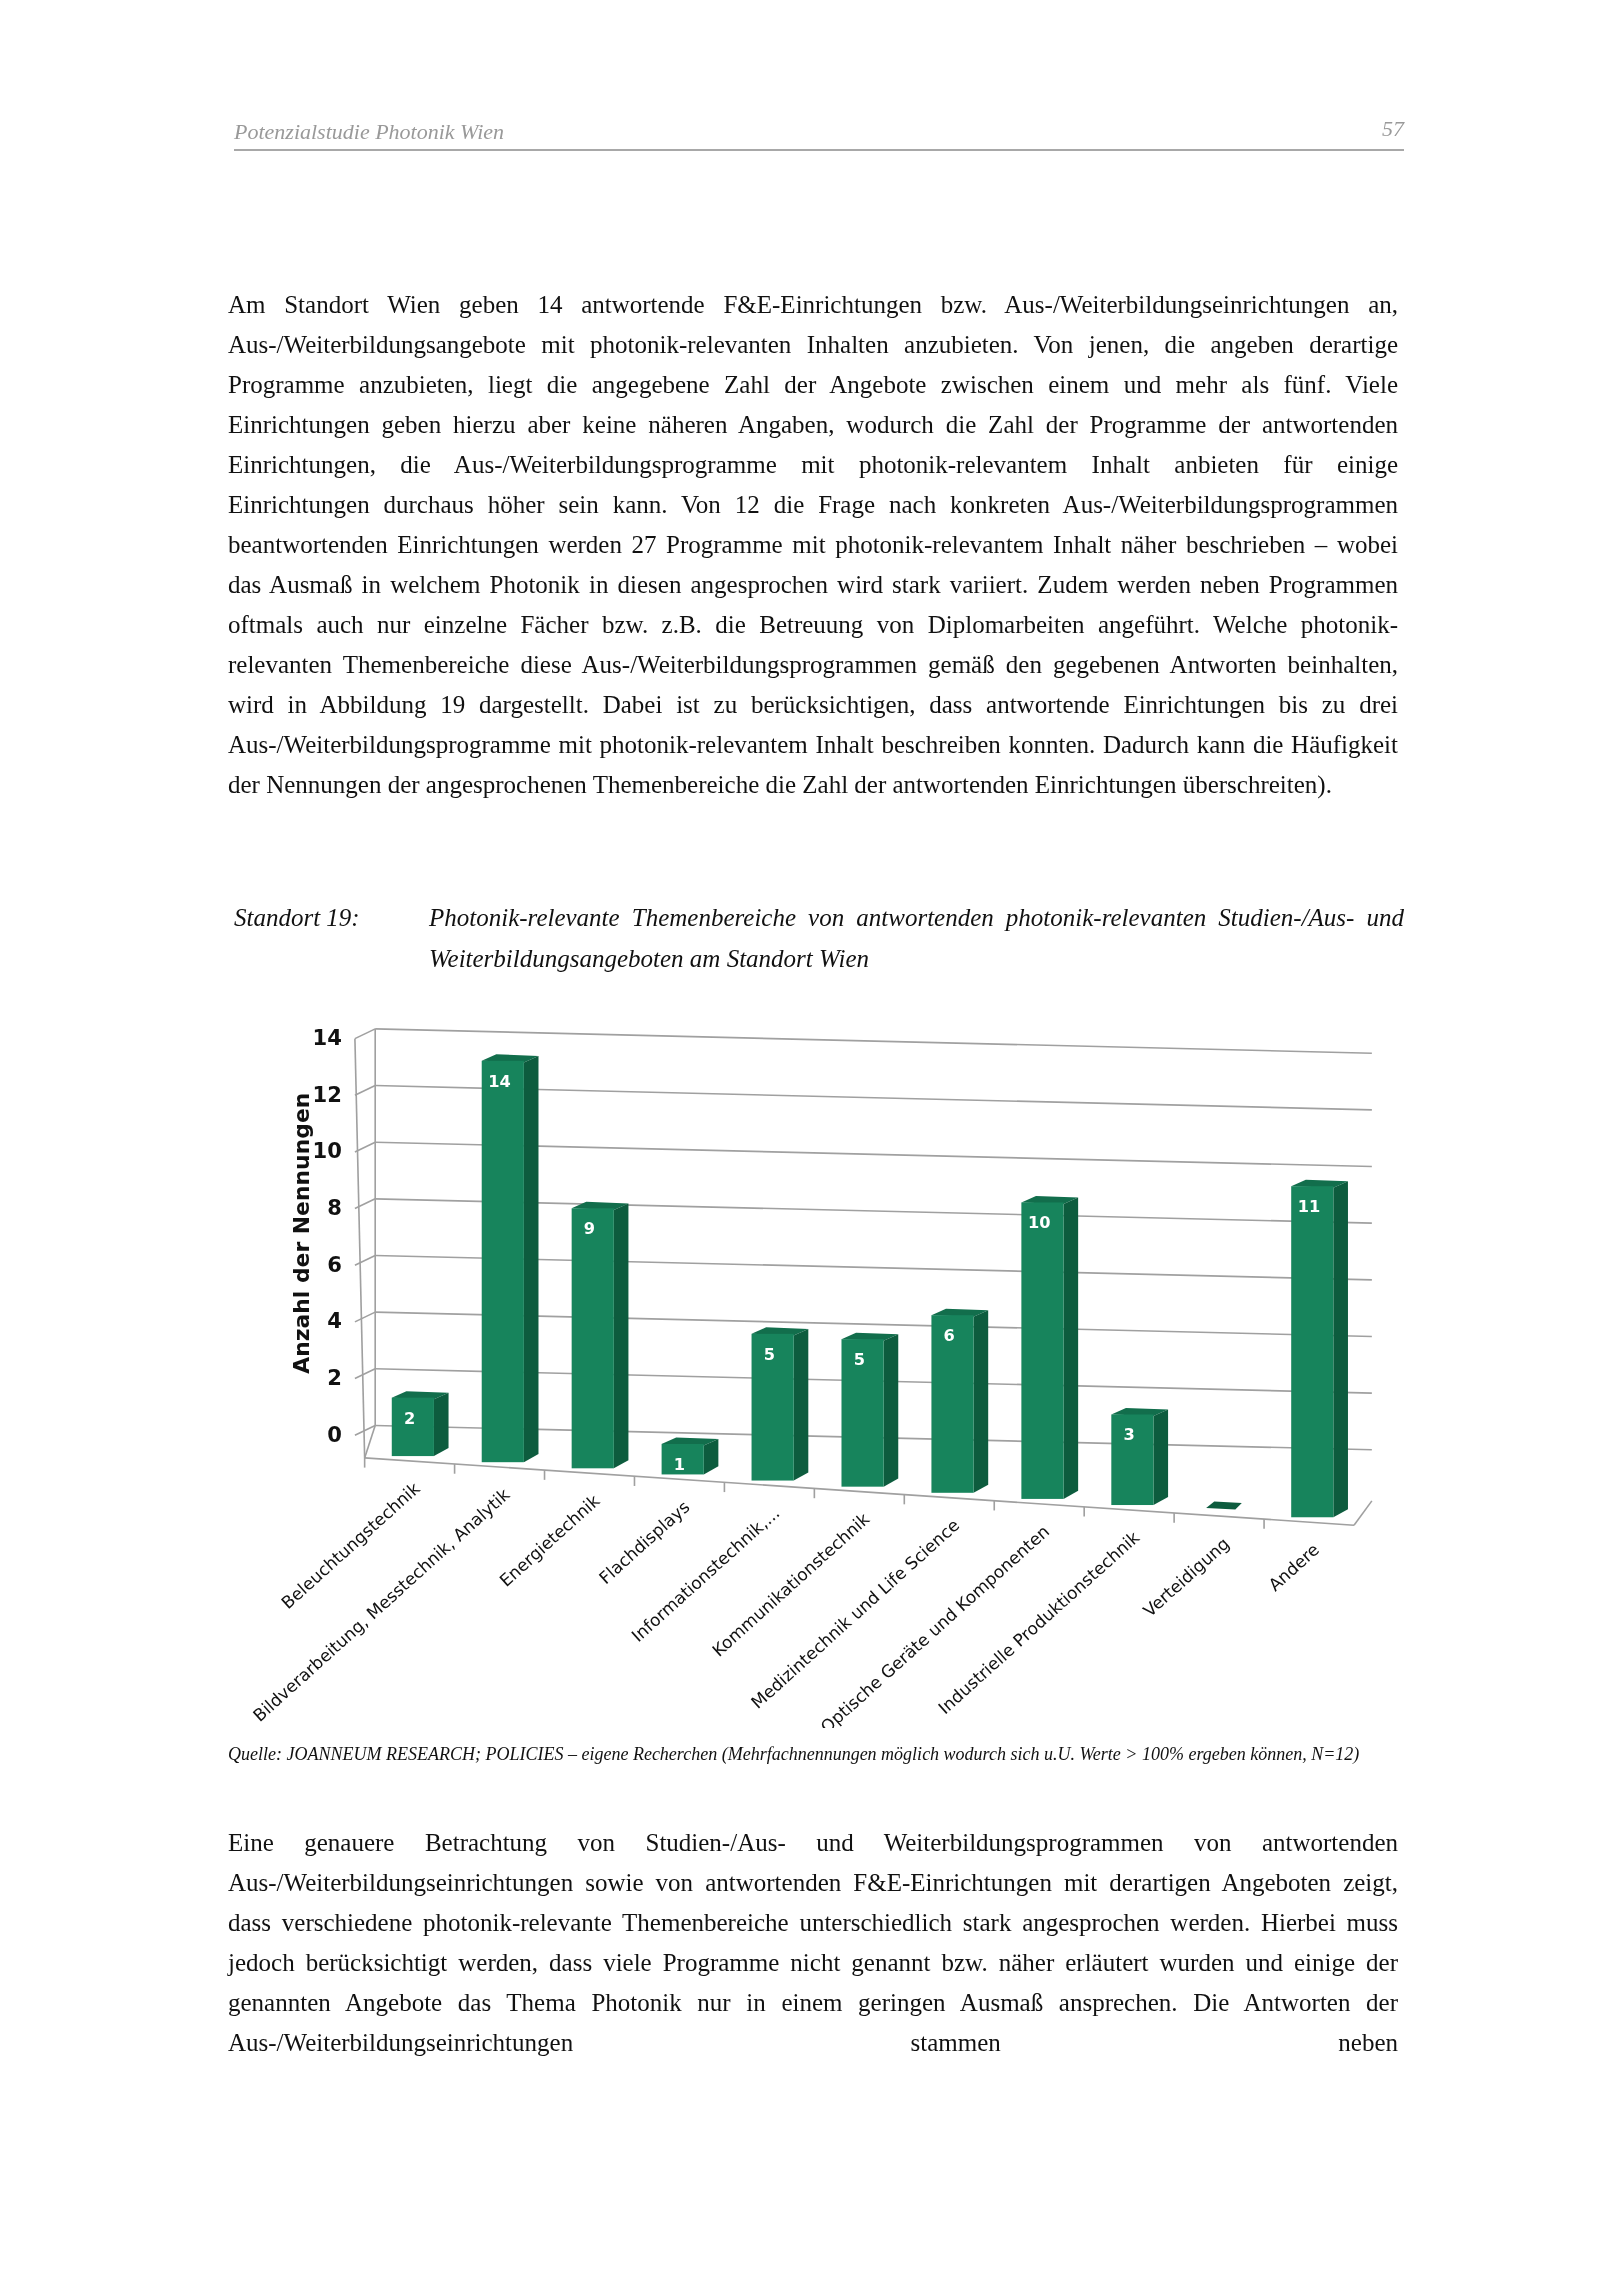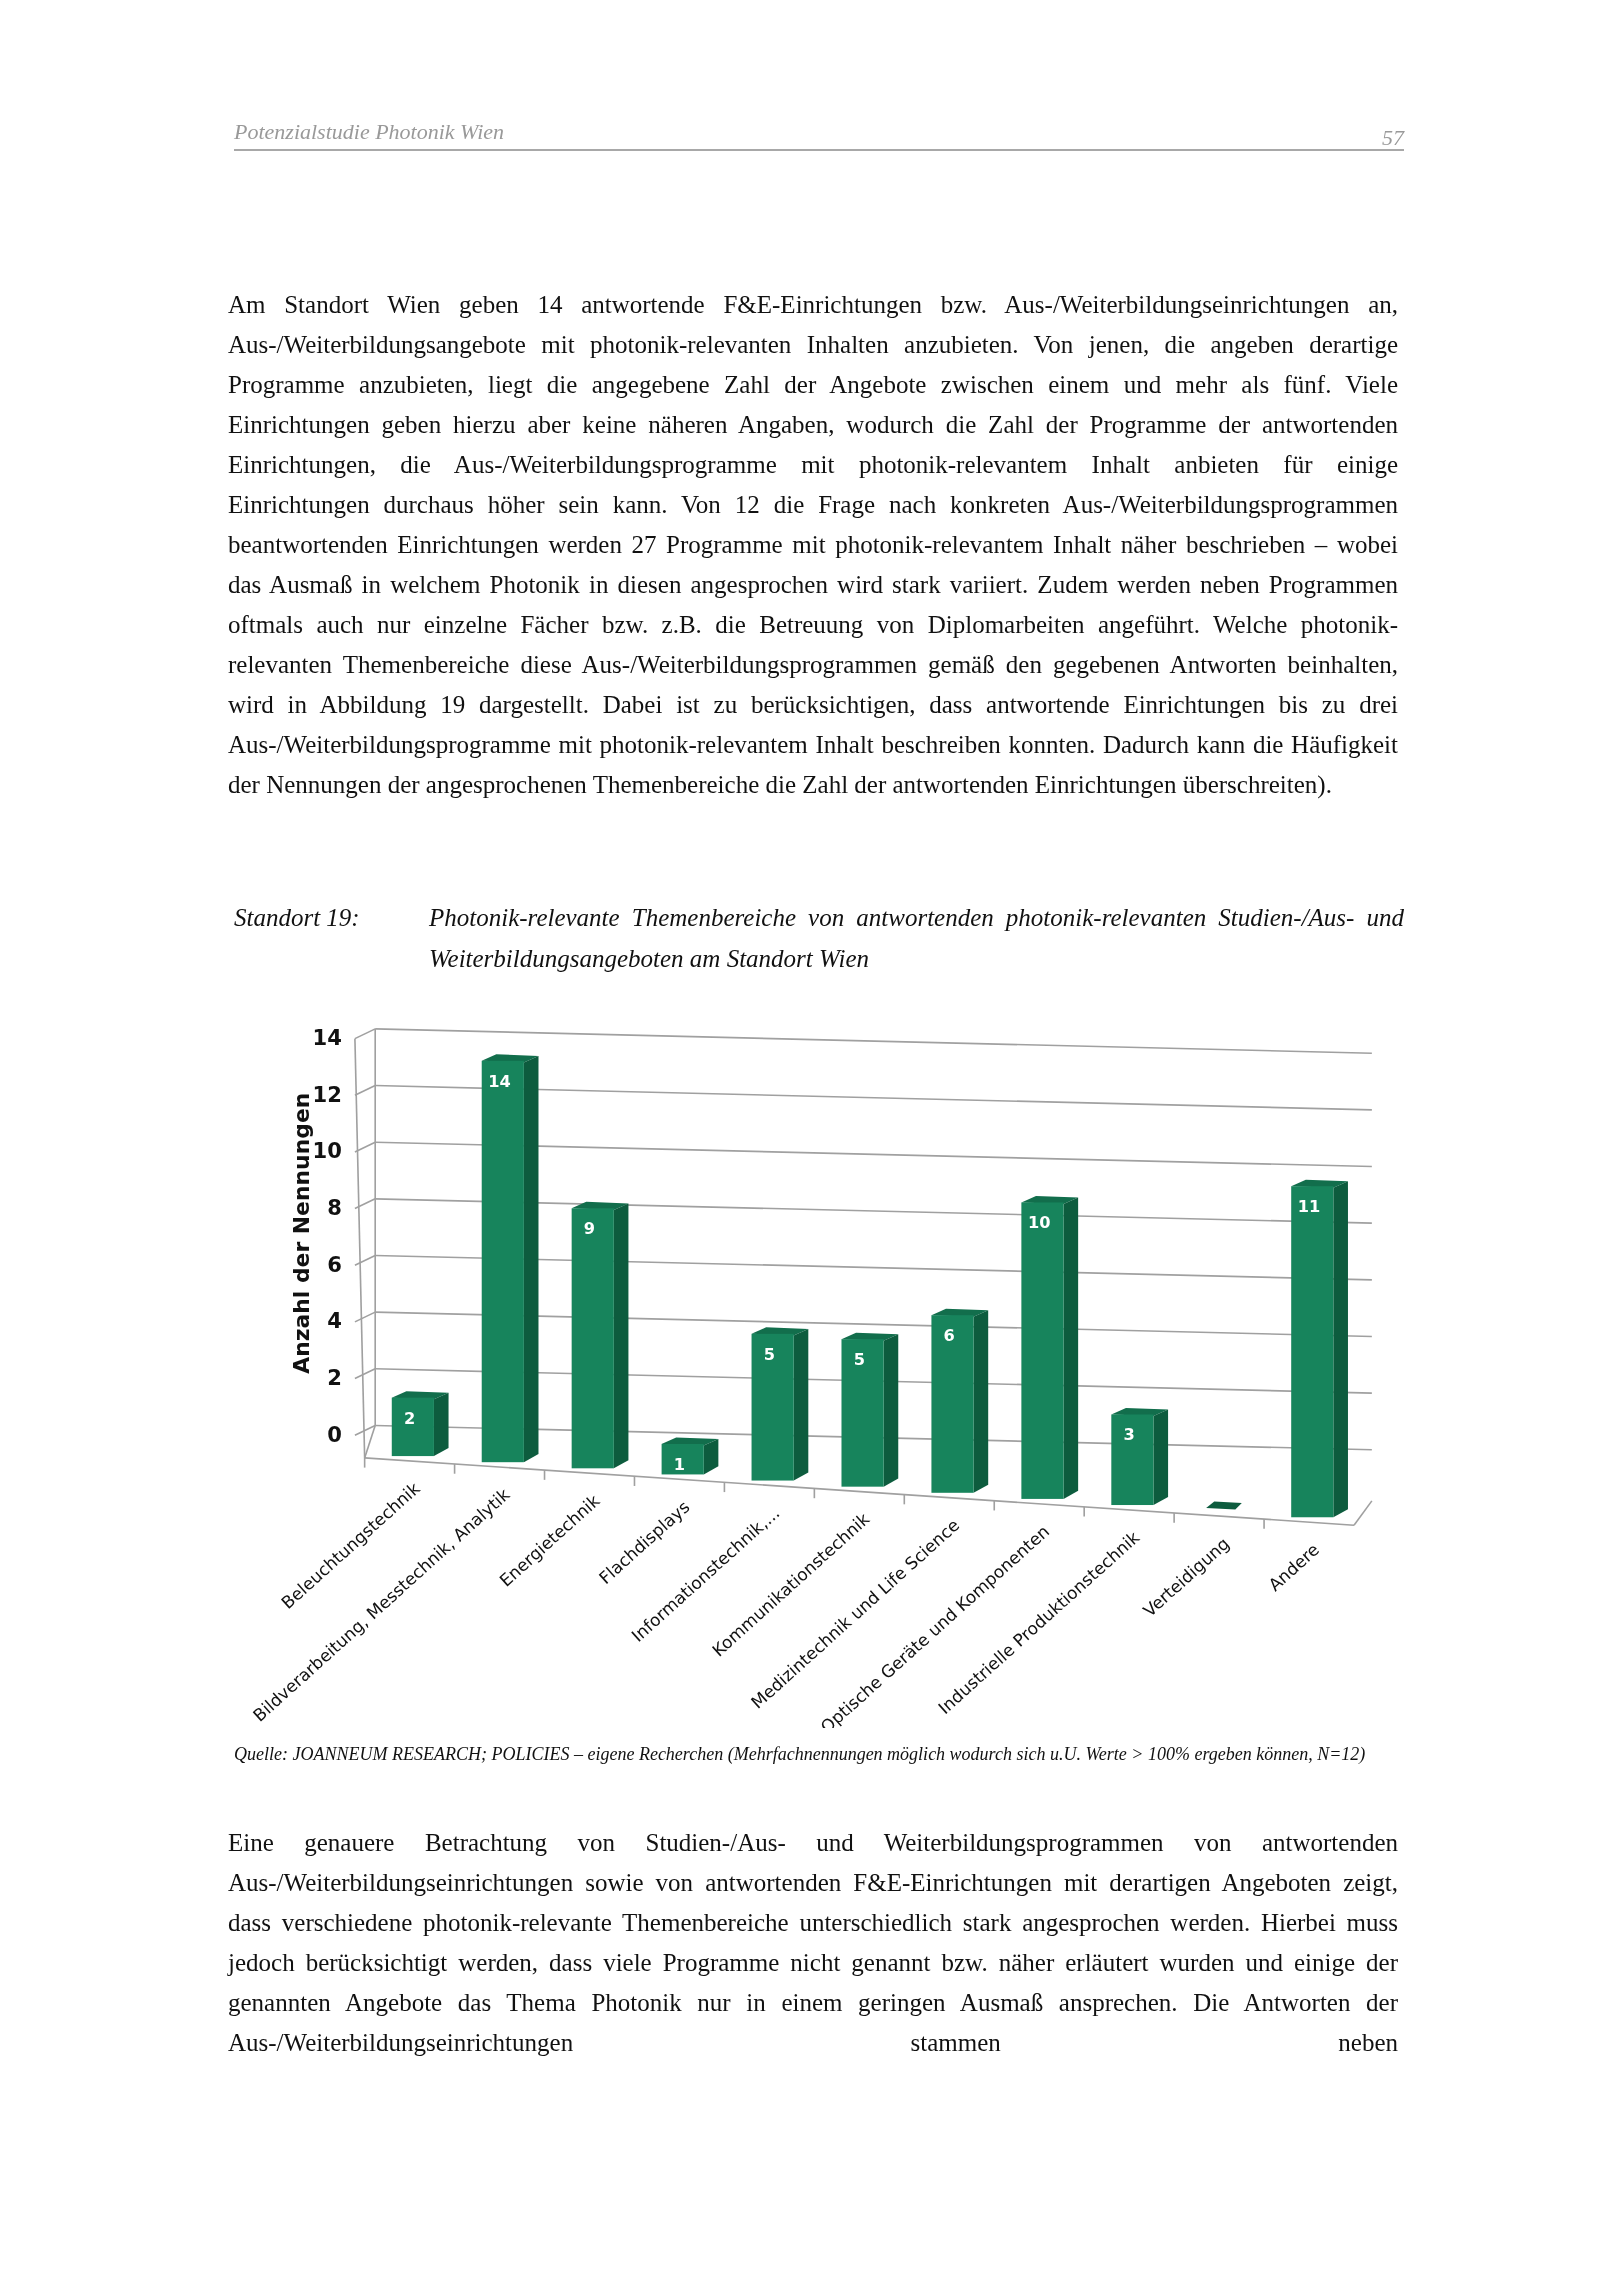--- a/index.html
+++ b/index.html
@@ -2,35 +2,35 @@
 <html style="font-size:13px"><head>
 <meta charset="utf-8">
 <style>
   html, body { margin: 0; padding: 0; background: #ffffff; }
   body { width: 1622px; height: 2295px; position: relative; overflow: hidden;
          font-family: "Liberation Serif", "DejaVu Serif", serif; color: #111; }
   .page { position: absolute; left: 0; top: 0; width: 1622px; height: 2295px; }
   .running-header { position: absolute; left: 234px; top: 114px; width: 1170px; height: 41px;
          font-style: italic; color: #999; font-size: 22px; }
   .running-header .title { position: absolute; left: 0; top: 4.9px; }
-  .running-header .pageno { position: absolute; right: 0; top: 11px; }
+  .running-header .pageno { position: absolute; right: 0; top: 2px; }
   .header-rule { position: absolute; left: 234px; top: 149px; width: 1170px; height: 2.4px; background: #a8a8a8; }
   .section-heading { position: absolute; left: 234px; top: 232px; font-weight: bold; font-size: 28px; color: #111; }
   .section-heading .num { display: inline-block; width: 109px; }
   .body-text { position: absolute; left: 228px; width: 1170px; font-size: 25px; line-height: 40px;
          text-align: justify; text-align-last: left; }
   .p1 { top: 285px; }
   .p2 { top: 1823px; }
   .p2.cut { text-align-last: justify; }
   .figure-caption { position: absolute; left: 234px; top: 897px; width: 1170px; font-style: italic; font-size: 25px; line-height: 41px; }
   .figure-caption .label { position: absolute; left: 0; top: 0; }
   .figure-caption .text { position: absolute; left: 195px; top: 0; width: 975px; text-align: justify; text-align-last: left; }
   .chart { position: absolute; left: 243px; top: 998px; width: 1184px; height: 730px; }
   .chart svg { width: 1184px; height: 730px; }
-  .source { position: absolute; left: 234px; top: 1742px; width: 1170px; font-style: italic; font-size: 18px; line-height: 25px; }
+  .source { position: absolute; left: 228px; top: 1742px; width: 1170px; font-style: italic; font-size: 18px; line-height: 25px; }
 </style>
 </head>
 <body>
 
 <div class="page">
 
   <div class="running-header">
     <span class="title">Potenzialstudie Photonik Wien</span>
     <span class="pageno">57</span>
   </div>

